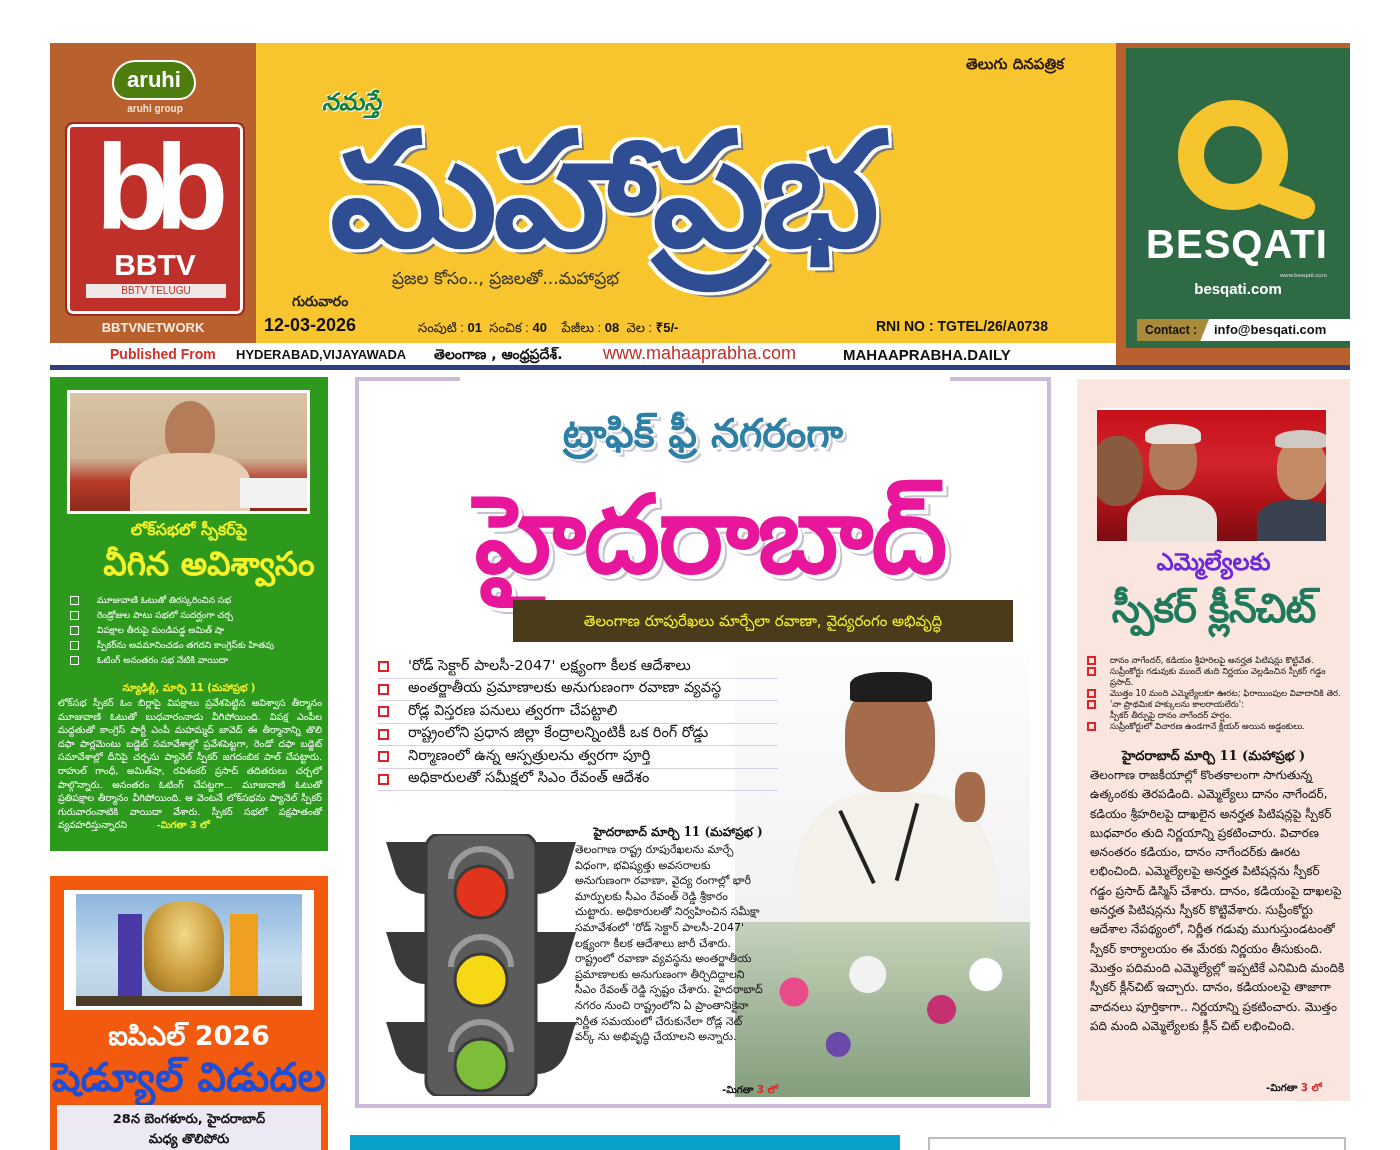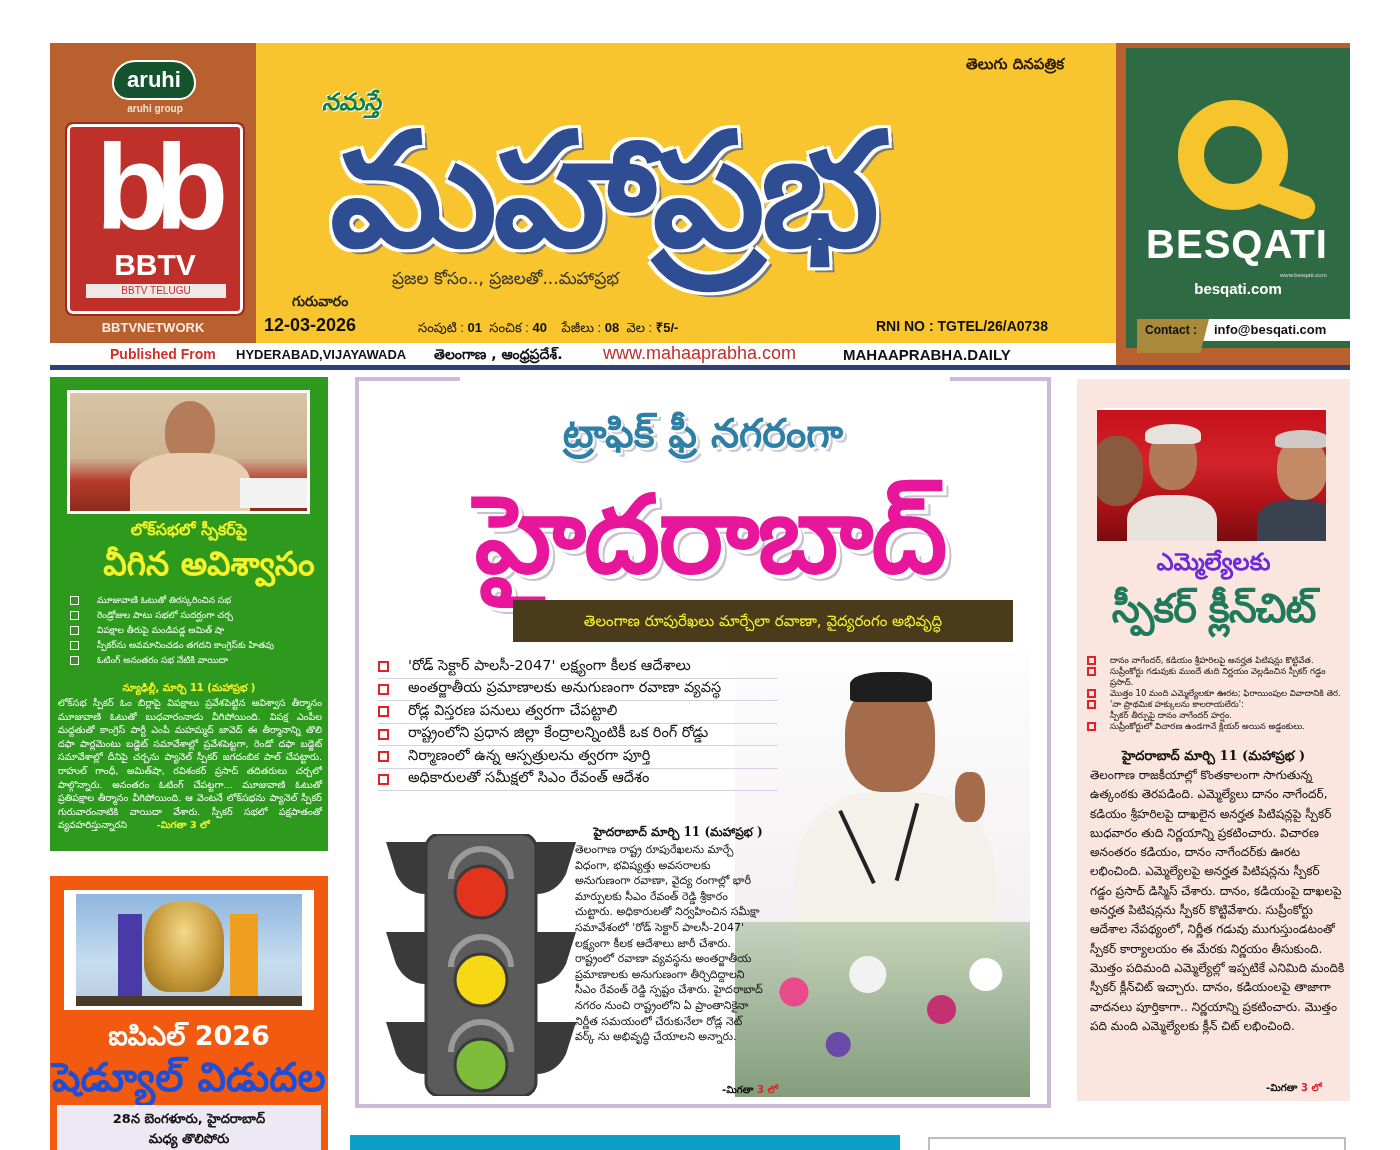--- a/index.html
+++ b/index.html
@@ -1,19 +1,19 @@
 <!DOCTYPE html>
 <html><head>
 <meta charset="utf-8">
 <style>
   * { box-sizing: border-box; margin: 0; padding: 0; }
   body { width: 1400px; height: 1150px; background: #ffffff; position: relative; overflow: hidden; font-family: "DejaVu Sans", sans-serif; color: #111; }
   .abs { position: absolute; }
   #bbtv-panel { left: 50px; top: 43px; width: 206px; height: 300px; background: #b9602f; }
-  #aruhi-logo { left: 112px; top: 60px; width: 84px; height: 40px; background: #14532d; border-radius: 42px 42px 30px 30px; border: 2px solid #fff; color: #fff; font-weight: bold; font-size: 22px; text-align: center; line-height: 36px; font-family: "Liberation Sans", sans-serif; }
+  #aruhi-logo { left: 112px; top: 60px; width: 84px; height: 40px; background: #4d7c0f; border-radius: 42px 42px 30px 30px; border: 2px solid #fff; color: #fff; font-weight: bold; font-size: 22px; text-align: center; line-height: 36px; font-family: "Liberation Sans", sans-serif; }
   #aruhi-group { left: 100px; top: 103px; width: 110px; text-align: center; color: #f2e0d2; font-size: 10px; font-family: "Liberation Sans", sans-serif; font-weight: bold; }
   #bbtv-logo { left: 67px; top: 124px; width: 176px; height: 190px; background: #c0302a; border: 3px solid #fff; outline: 2px solid #a42620; border-radius: 6px; }
   #bb-glyph { left: 80px; top: 130px; width: 150px; height: 120px; color: #fff; font-size: 120px; font-weight: bold; line-height: 115px; text-align: center; font-family: "Liberation Sans", sans-serif; letter-spacing: -14px; }
   #bbtv-text { left: 67px; top: 248px; width: 176px; text-align: center; color: #fff; font-size: 30px; font-weight: bold; font-family: "Liberation Sans", sans-serif; }
   #bbtv-telugu { left: 86px; top: 284px; width: 140px; height: 14px; background: #f0e8e6; color: #c0302a; font-size: 10px; font-weight: normal; text-align: center; line-height: 14px; font-family: "Liberation Sans", sans-serif; }
   #bbtv-network { left: 50px; top: 320px; width: 206px; text-align: center; color: #f6ebe2; font-size: 13px; font-weight: bold; font-family: "Liberation Sans", sans-serif; }
 
   #yellow-panel { left: 256px; top: 43px; width: 860px; height: 300px; background: #f8c52e; }
   #paper-type { left: 966px; top: 55px; width: 140px; font-size: 15px; font-weight: bold; color: #2a1a0a; }
   #namaste { left: 322px; top: 88px; font-size: 24px; font-weight: bold; color: #15803d; font-style: italic; text-shadow: 1px 1px 0 #fff, -1px -1px 0 #fff; }
@@ -26,21 +26,21 @@
   #rni { left: 876px; top: 318px; font-size: 14px; font-weight: bold; color: #111; font-family: "Liberation Sans", sans-serif; }
 
   #besqati-panel { left: 1116px; top: 43px; width: 234px; height: 325px; background: #b9602f; }
   #besqati-inner { left: 1126px; top: 48px; width: 224px; height: 300px; background: #2e6b45; }
   #besqati-q { left: 1178px; top: 100px; width: 110px; height: 110px; border-radius: 50%; border: 26px solid #f6c52d; }
   #besqati-q-tail { left: 1262px; top: 190px; width: 54px; height: 24px; background: #f6c52d; border-radius: 0 20px 20px 0; transform: rotate(20deg); }
   #besqati-name { left: 1132px; top: 222px; width: 210px; text-align: center; color: #fff; font-size: 40px; font-weight: bold; font-family: "Liberation Sans", sans-serif; letter-spacing: 1px; }
   #besqati-small { left: 1280px; top: 272px; font-size: 6px; color: #ddd; font-family: "Liberation Sans", sans-serif; }
   #besqati-site { left: 1126px; top: 280px; width: 224px; text-align: center; color: #fff; font-size: 15px; font-weight: bold; font-family: "Liberation Sans", sans-serif; }
   #contact-bar { left: 1137px; top: 319px; width: 213px; height: 22px; background: #fff; }
-  #contact-label { left: 1137px; top: 319px; width: 72px; height: 34px; background: #a88a3a; color: #111; font-size: 12px; font-weight: bold; line-height: 22px; padding-left: 8px; font-family: "Liberation Sans", sans-serif; clip-path: polygon(0 0, 100% 0, 88% 100%, 0 100%); }
+  #contact-label { left: 1137px; top: 319px; width: 72px; height: 22px; background: #a88a3a; color: #111; font-size: 12px; font-weight: bold; line-height: 22px; padding-left: 8px; font-family: "Liberation Sans", sans-serif; clip-path: polygon(0 0, 100% 0, 88% 100%, 0 100%); }
   #contact-email { left: 1214px; top: 319px; height: 22px; line-height: 22px; font-size: 13px; font-weight: bold; color: #111; font-family: "Liberation Sans", sans-serif; }
 
   #pubbar { left: 50px; top: 343px; width: 1066px; height: 22px; background: #fff; }
   #pub-label { left: 110px; top: 346px; color: #d0302a; font-size: 14px; font-weight: bold; font-family: "Liberation Sans", sans-serif; }
   #pub-cities { left: 236px; top: 347px; color: #111; font-size: 13px; font-weight: bold; font-family: "Liberation Sans", sans-serif; }
   #pub-states { left: 434px; top: 346px; color: #111; font-size: 14px; font-weight: bold; }
   #pub-web { left: 603px; top: 343px; color: #c0302a; font-size: 18px; font-family: "Liberation Sans", sans-serif; }
   #pub-daily { left: 843px; top: 346px; color: #111; font-size: 15px; font-weight: bold; font-family: "Liberation Sans", sans-serif; }
   #mast-rule { left: 50px; top: 365px; width: 1300px; height: 5px; background: #2f3f7a; }
 

